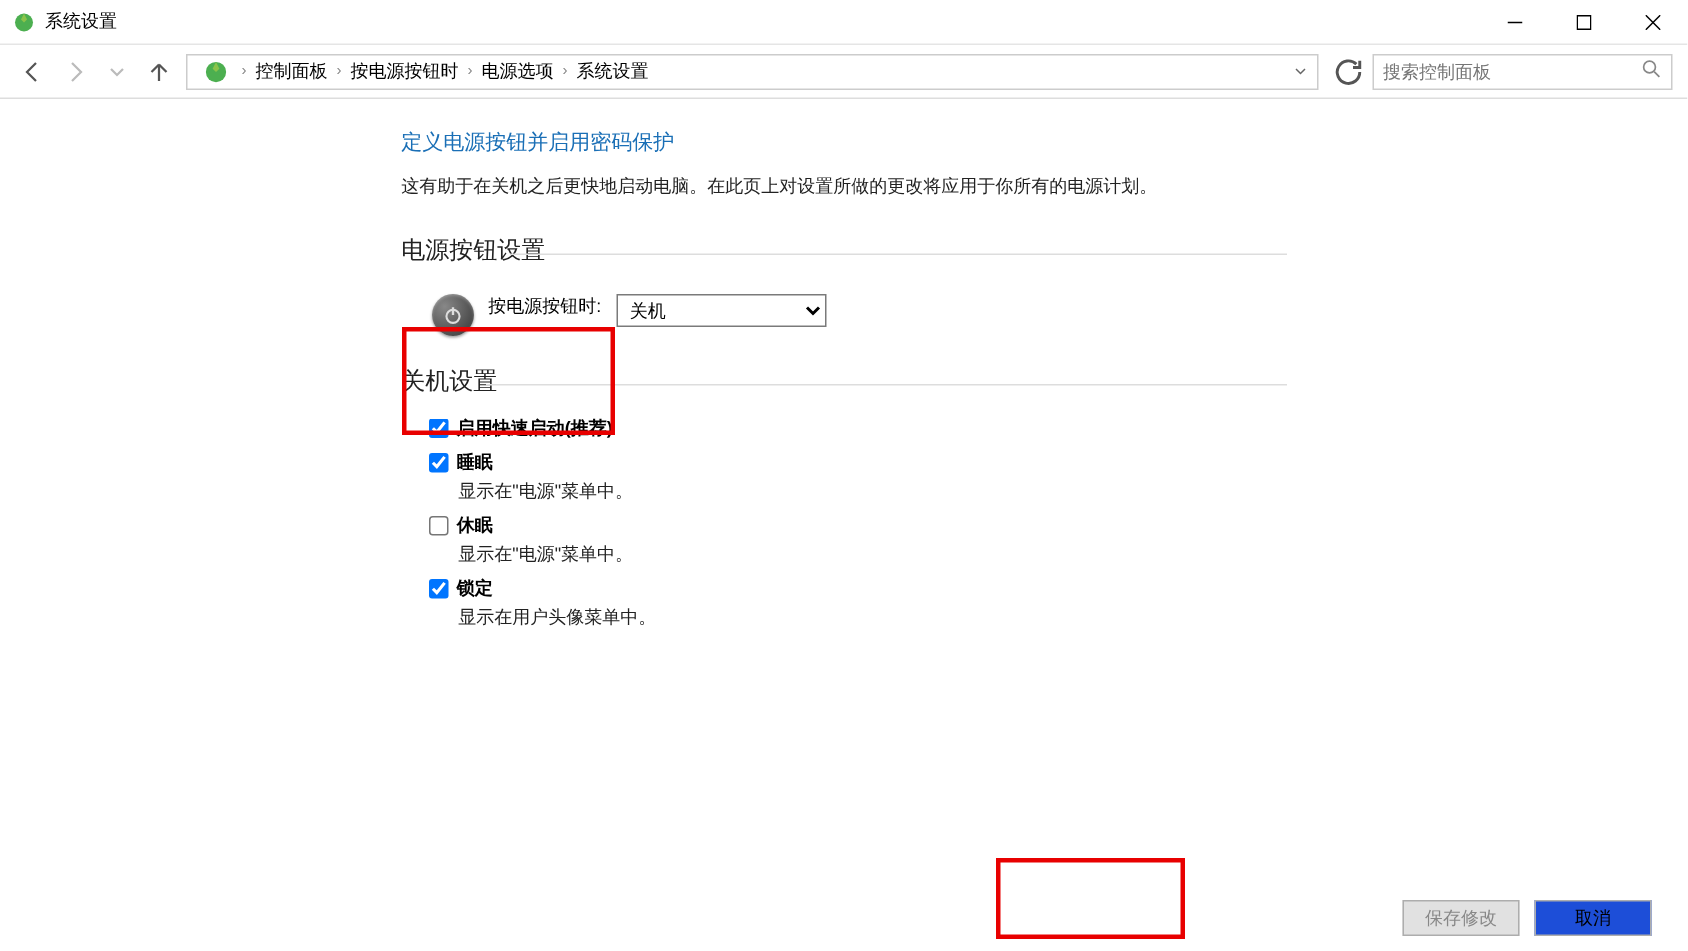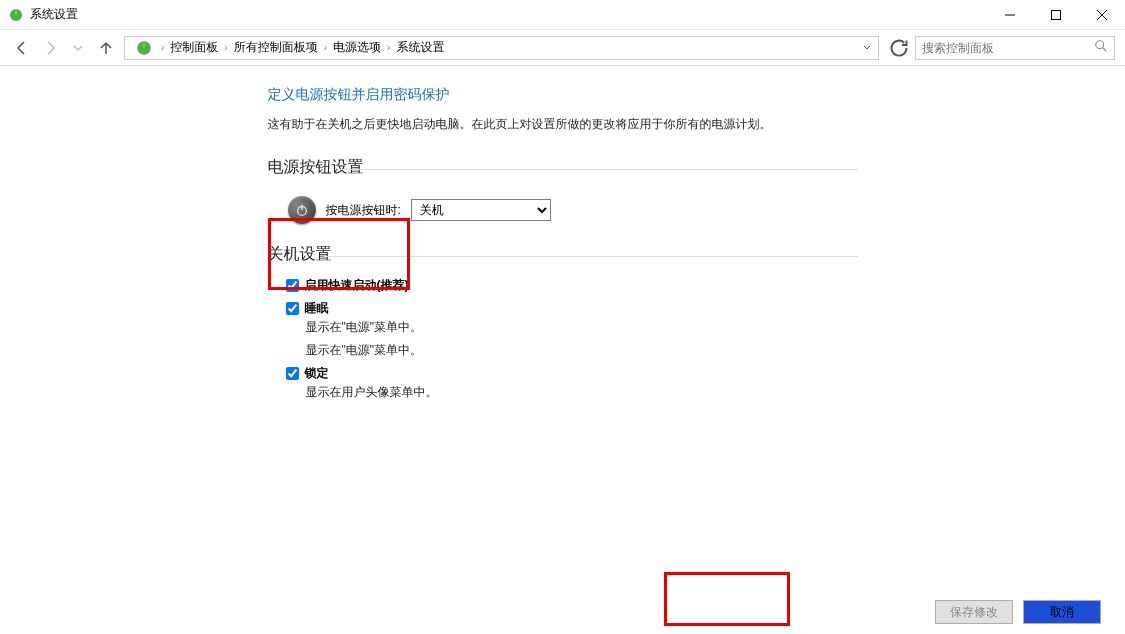--- a/index.html
+++ b/index.html
@@ -32,21 +32,21 @@
     
     .content { padding: 20px 0 0 0; display: flex; justify-content: center; }
     .inner { width: 590px; }
     .heading { color: #1a6fb6; font-size: 14px; margin-bottom: 12px; }
     .subtext { font-size: 12px; color: #222; margin-bottom: 24px; }
 
     .section-title { font-size: 16px; color: #222; padding-bottom: 2px; position: relative; margin-bottom: 10px; }
     .section-title::after { content: ""; position: absolute; left: 72px; right: 0; top: 50%; height: 1px; background: #ddd; }
     .section-title.shut::after { left: 56px; }
 
-    .pbrow { display: flex; align-items: center; gap: 10px; padding: 6px 0 20px 20px; }
+    .pbrow { display: flex; gap: 10px; padding: 6px 0 20px 20px; }
     .pwr-icon { width: 28px; height: 28px; border-radius: 50%; background: radial-gradient(circle at 30% 30%, #888, #333); display: flex; align-items: center; justify-content: center; box-shadow: inset 0 1px 2px rgba(255,255,255,0.3), 0 1px 2px rgba(0,0,0,0.4); }
     .pwr-icon svg { width: 14px; height: 14px; }
     .pbrow label { font-size: 12px; }
     .pbrow select { width: 140px; height: 22px; border: 1px solid #7a7a7a; font-size: 12px; padding: 0 4px; background: #fff; }
 
     .opt-list { padding-left: 18px; }
     .opt { margin-bottom: 6px; }
     .opt-head { display: flex; align-items: center; gap: 6px; }
     .opt-head input[type=checkbox] { width: 13px; height: 13px; }
     .opt-label { font-size: 12px; font-weight: bold; }
@@ -119,21 +119,21 @@
   <div class="breadcrumb">
     <span class="nav-icon-app">
       <svg viewBox="0 0 16 16">
           <circle cx="8" cy="8" r="6" fill="#4caf50"></circle>
           <path d="M8 2 L10 6 L8 8 L6 6 Z" fill="#8bc34a"></path>
         </svg>
     </span>
     <span class="sep">›</span>
     <span class="crumb">控制面板</span>
     <span class="sep">›</span>
-    <span class="crumb">所有控制面板项</span>
+    <span class="crumb">按电源按钮时</span>
     <span class="sep">›</span>
     <span class="crumb">电源选项</span>
     <span class="sep">›</span>
     <span class="crumb">系统设置</span>
     <span class="bc-dropdown"><svg width="10" height="10" viewBox="0 0 10 10">
           <path d="M2 4 L5 7 L8 4" fill="none" stroke="currentColor" stroke-width="1"></path>
         </svg></span>
   </div>
 
   <div class="refresh">
@@ -182,20 +182,24 @@
 
       <div class="opt">
         <div class="opt-head">
           <input type="checkbox" checked="" style="">
           <span class="opt-label">睡眠</span>
         </div>
         <div class="opt-desc">显示在"电源"菜单中。</div>
       </div>
 
       <div class="opt">
+        <div class="opt-head">
+          <input type="checkbox" style="">
+          <span class="opt-label">休眠</span>
+        </div>
         <div class="opt-desc">显示在"电源"菜单中。</div>
       </div>
 
       <div class="opt">
         <div class="opt-head">
           <input type="checkbox" checked="" style="">
           <span class="opt-label">锁定</span>
         </div>
         <div class="opt-desc">显示在用户头像菜单中。</div>
       </div>

